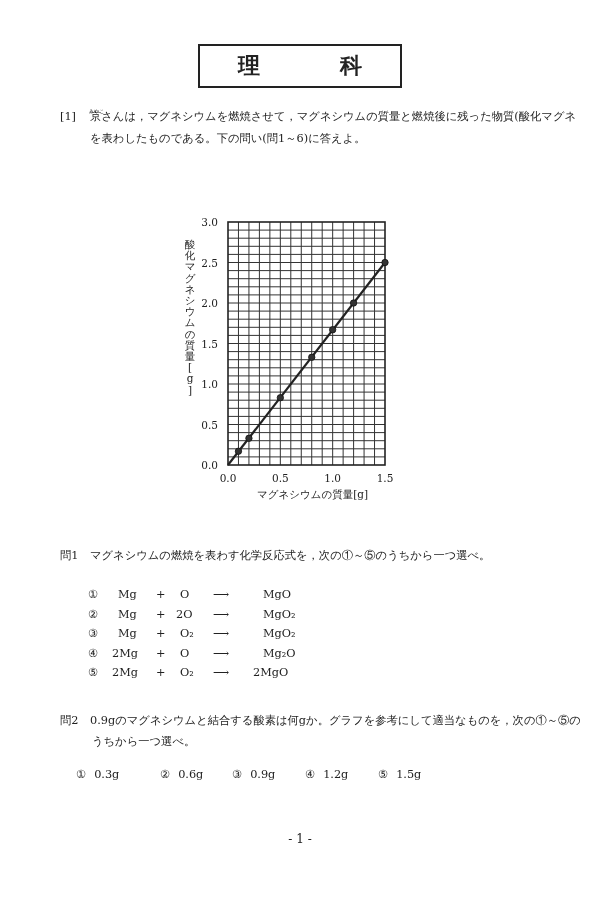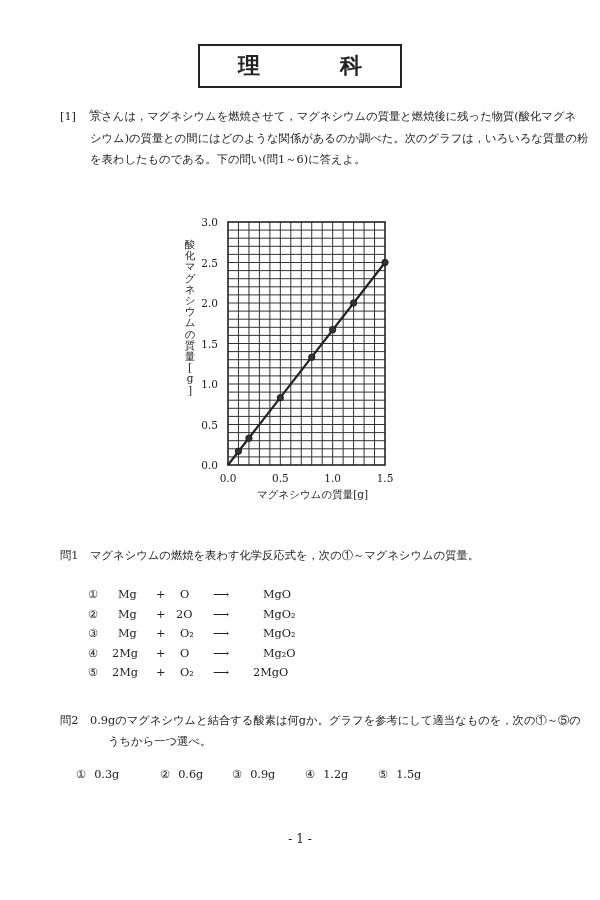--- a/index.html
+++ b/index.html
@@ -34,21 +34,20 @@
 
 <div class="title-box">
   <span>理</span>
   <span>科</span>
 </div>
 
 <div class="intro">
   <div class="line">
     <span class="num">[1]</span><span class="ruby"><span class="rt">みやこ</span><span>京</span></span><span>さんは，マグネシウムを燃焼させて，マグネシウムの質量と燃焼後に残った物質(酸化マグネ</span>
   </div>
-  <div class="line indent">シウム)の質量との間にはどのような関係があるのか調べた。次のグラフは，いろいろな質量の粉</div>
   <div class="line indent">を表わしたものである。下の問い(問1～6)に答えよ。</div>
 </div>
 
 <svg id="chart" xmlns="http://www.w3.org/2000/svg">
   <g id="grid">
       <line x1="238.46666666666667" x2="238.46666666666667" y1="222" y2="465" stroke="#333" stroke-width="1"></line>
       <line x1="248.93333333333334" x2="248.93333333333334" y1="222" y2="465" stroke="#333" stroke-width="1"></line>
       <line x1="259.4" x2="259.4" y1="222" y2="465" stroke="#333" stroke-width="1"></line>
       <line x1="269.8666666666667" x2="269.8666666666667" y1="222" y2="465" stroke="#333" stroke-width="1"></line>
       <line x1="280.3333333333333" x2="280.3333333333333" y1="222" y2="465" stroke="#333" stroke-width="1"></line>
@@ -130,21 +129,21 @@
       <text x="190" y="337.6" text-anchor="middle" font-size="10.5" fill="#222" font-family="DejaVu Serif, serif">の</text>
       <text x="190" y="348.8" text-anchor="middle" font-size="10.5" fill="#222" font-family="DejaVu Serif, serif">質</text>
       <text x="190" y="360" text-anchor="middle" font-size="10.5" fill="#222" font-family="DejaVu Serif, serif">量</text>
       <text x="190" y="371.2" text-anchor="middle" font-size="10.5" fill="#222" font-family="DejaVu Serif, serif">[</text>
       <text x="190" y="382.4" text-anchor="middle" font-size="10.5" fill="#222" font-family="DejaVu Serif, serif">g</text>
       <text x="190" y="393.6" text-anchor="middle" font-size="10.5" fill="#222" font-family="DejaVu Serif, serif">]</text>
     </g>
 </svg>
 
 <div class="q" style="left:60px; top:548px;">
-  <span class="q-label">問1</span><span>マグネシウムの燃焼を表わす化学反応式を，次の①～マグネシウムの質量。</span>
+  <span class="q-label">問1</span><span>マグネシウムの燃焼を表わす化学反応式を，次の①～⑤のうちから一つ選べ。</span>
 </div>
 
 <div id="eq-container">
     <div class="eq-row" style="top: 588px;">
       <span style="left: 0px;">①</span>
       <span style="left: 30px;">Mg</span>
       <span style="left: 68px;">+</span>
       <span style="left: 92px;">O</span>
       <span style="left: 125px;">⟶</span>
       <span style="left: 175px; text-align: right;">MgO</span>
@@ -179,21 +178,21 @@
       <span style="left: 68px;">+</span>
       <span style="left: 92px;">O₂</span>
       <span style="left: 125px;">⟶</span>
       <span style="left: 165px;">2MgO</span>
     </div>
   </div>
 
 <div class="q" style="left:60px; top:713px;">
   <span class="q-label">問2</span><span>0.9gのマグネシウムと結合する酸素は何gか。グラフを参考にして適当なものを，次の①～⑤の</span>
 </div>
-<div class="q" style="left:108px; top:734px;">うちから一つ選べ。</div>
+<div class="q" style="left:92px; top:734px;">うちから一つ選べ。</div>
 
 <div id="opt-container">
     <div class="opt" style="left: 76px;"><span style="margin-right: 8px;">①</span><span>0.3g</span></div>
     <div class="opt" style="left: 160px;"><span style="margin-right: 8px;">②</span><span>0.6g</span></div>
     <div class="opt" style="left: 232px;"><span style="margin-right: 8px;">③</span><span>0.9g</span></div>
     <div class="opt" style="left: 305px;"><span style="margin-right: 8px;">④</span><span>1.2g</span></div>
     <div class="opt" style="left: 378px;"><span style="margin-right: 8px;">⑤</span><span>1.5g</span></div>
   </div>
 
 <div class="page-num">- 1 -</div>

